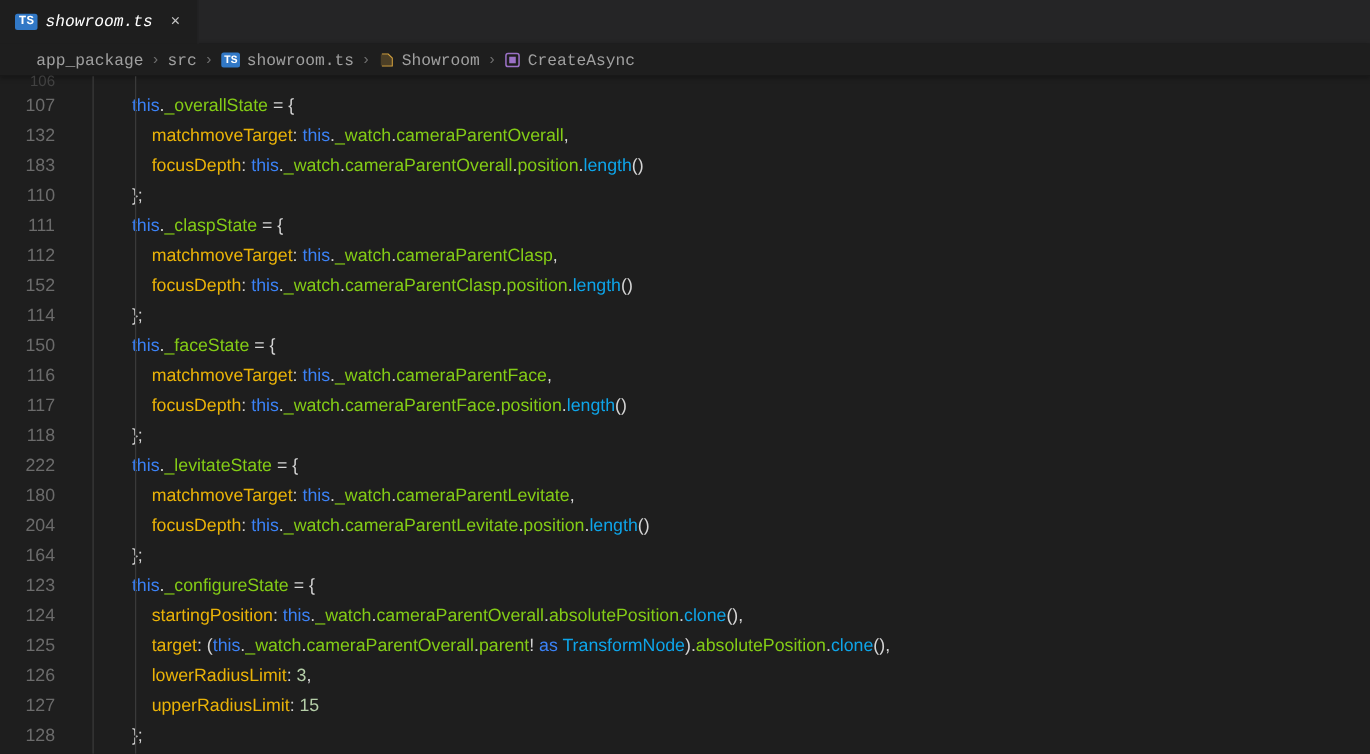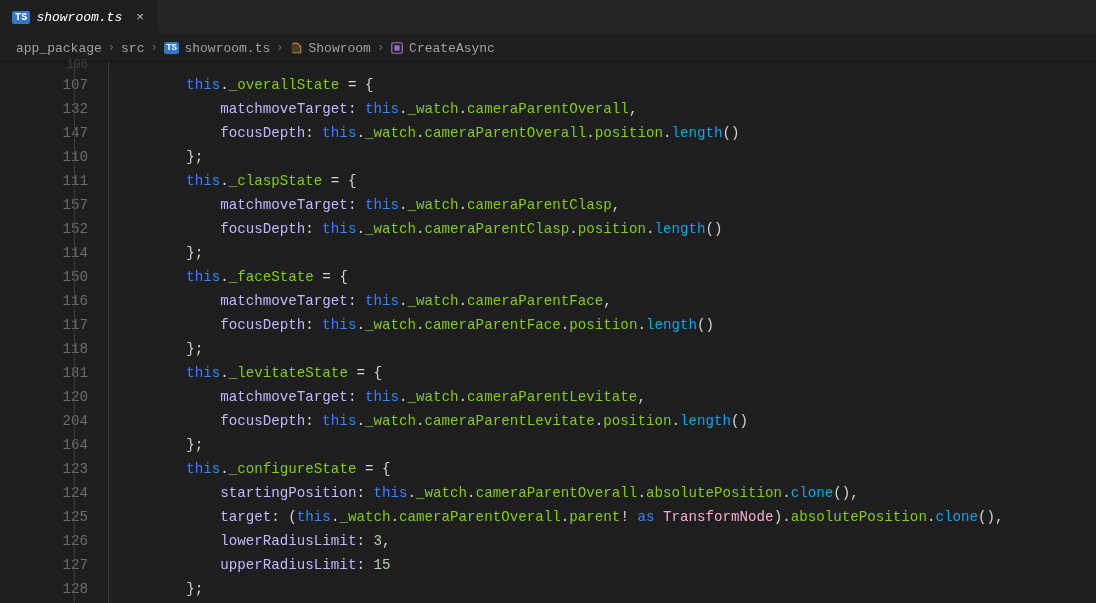--- a/index.html
+++ b/index.html
@@ -45,21 +45,21 @@
     margin-left: 4px;
     width: 16px;
     text-align: center;
     border-radius: 3px;
   }
 
   .breadcrumbs {
     height: 26px;
     display: flex;
     align-items: center;
-    padding: 0 16px;
+    padding: 0 29px;
     gap: 6px;
     background: #1e1e1e;
     color: #a0a0a0;
     font-size: 13px;
     box-shadow: inset 0 -1px 0 rgba(0,0,0,.2), 0 1px 4px rgba(0,0,0,.35);
   }
   .breadcrumbs .chev {
     color: #6e6e6e;
     font-size: 12px;
   }
@@ -71,24 +71,23 @@
     color: #fff;
     border-radius: 2px;
     padding: 1px 2.5px;
   }
   .bc-icon { display:inline-flex; align-items:center; }
 
   .editor-wrap {
     position: relative;
     height: calc(603px - 35px - 26px);
     display: flex;
-    font-family: Liberation Mono, monospace;
+    font-family: Liberation Sans, sans-serif;
     font-size: 14.2px;
     line-height: 24px;
-    padding-left: 44px;
   }
   .gutter {
     width: 62px;
     text-align: right;
     color: #858585;
     padding-right: 18px;
     padding-top: 0;
     user-select: none;
     position: relative;
   }
@@ -106,24 +105,24 @@
 
   .code {
     white-space: pre;
     padding-left: 12px;
     position: relative;
   }
   .ind  { display:inline-block; } 
 
   
   .kw   { color: #3b82f6; }  
-  .prop { color: #c4b5fd; }  
+  .prop { color: #eab308; }  
   .mem  { color: #84cc16; }  
   .fn   { color: #0ea5e9; }  
-  .cls  { color: #f9a8d4; }  
+  .cls  { color: #0ea5e9; }  
   .num  { color: #b5cea8; }
   .pun  { color: #d4d4d4; }
   .tokline { height: 24px; }
 
 </style>
 </head>
 <body>
 
 <div class="tab-bar">
   <div class="tab">
@@ -166,32 +165,32 @@
       </span>
       <span>CreateAsync</span>
     </span>
   </div>
 
 <div class="editor-wrap">
   <div class="gutter" id="gutter">
       <div class="ln faded" style="height: 12px; line-height: 8px;">106</div>
       <div class="ln">107</div>
       <div class="ln">132</div>
-      <div class="ln">147</div>
+      <div class="ln">183</div>
       <div class="ln">110</div>
       <div class="ln">111</div>
-      <div class="ln">157</div>
+      <div class="ln">112</div>
       <div class="ln">152</div>
       <div class="ln">114</div>
       <div class="ln">150</div>
       <div class="ln">116</div>
       <div class="ln">117</div>
       <div class="ln">118</div>
-      <div class="ln">181</div>
-      <div class="ln">120</div>
+      <div class="ln">222</div>
+      <div class="ln">180</div>
       <div class="ln">204</div>
       <div class="ln">164</div>
       <div class="ln">123</div>
       <div class="ln">124</div>
       <div class="ln">125</div>
       <div class="ln">126</div>
       <div class="ln">127</div>
       <div class="ln">128</div>
     </div>
   <div class="code" id="code"><div class="tokline" style="height: 12px;"><span class="ind">        </span></div><div class="tokline"><span class="ind">        </span><span class="kw">this</span><span class="pun">.</span><span class="mem">_overallState</span><span class="pun"> = {</span></div><div class="tokline"><span class="ind">            </span><span class="prop">matchmoveTarget</span><span class="pun">: </span><span class="kw">this</span><span class="pun">.</span><span class="mem">_watch</span><span class="pun">.</span><span class="mem">cameraParentOverall</span><span class="pun">,</span></div><div class="tokline"><span class="ind">            </span><span class="prop">focusDepth</span><span class="pun">: </span><span class="kw">this</span><span class="pun">.</span><span class="mem">_watch</span><span class="pun">.</span><span class="mem">cameraParentOverall</span><span class="pun">.</span><span class="mem">position</span><span class="pun">.</span><span class="fn">length</span><span class="pun">()</span></div><div class="tokline"><span class="ind">        </span><span class="pun">};</span></div><div class="tokline"><span class="ind">        </span><span class="kw">this</span><span class="pun">.</span><span class="mem">_claspState</span><span class="pun"> = {</span></div><div class="tokline"><span class="ind">            </span><span class="prop">matchmoveTarget</span><span class="pun">: </span><span class="kw">this</span><span class="pun">.</span><span class="mem">_watch</span><span class="pun">.</span><span class="mem">cameraParentClasp</span><span class="pun">,</span></div><div class="tokline"><span class="ind">            </span><span class="prop">focusDepth</span><span class="pun">: </span><span class="kw">this</span><span class="pun">.</span><span class="mem">_watch</span><span class="pun">.</span><span class="mem">cameraParentClasp</span><span class="pun">.</span><span class="mem">position</span><span class="pun">.</span><span class="fn">length</span><span class="pun">()</span></div><div class="tokline"><span class="ind">        </span><span class="pun">};</span></div><div class="tokline"><span class="ind">        </span><span class="kw">this</span><span class="pun">.</span><span class="mem">_faceState</span><span class="pun"> = {</span></div><div class="tokline"><span class="ind">            </span><span class="prop">matchmoveTarget</span><span class="pun">: </span><span class="kw">this</span><span class="pun">.</span><span class="mem">_watch</span><span class="pun">.</span><span class="mem">cameraParentFace</span><span class="pun">,</span></div><div class="tokline"><span class="ind">            </span><span class="prop">focusDepth</span><span class="pun">: </span><span class="kw">this</span><span class="pun">.</span><span class="mem">_watch</span><span class="pun">.</span><span class="mem">cameraParentFace</span><span class="pun">.</span><span class="mem">position</span><span class="pun">.</span><span class="fn">length</span><span class="pun">()</span></div><div class="tokline"><span class="ind">        </span><span class="pun">};</span></div><div class="tokline"><span class="ind">        </span><span class="kw">this</span><span class="pun">.</span><span class="mem">_levitateState</span><span class="pun"> = {</span></div><div class="tokline"><span class="ind">            </span><span class="prop">matchmoveTarget</span><span class="pun">: </span><span class="kw">this</span><span class="pun">.</span><span class="mem">_watch</span><span class="pun">.</span><span class="mem">cameraParentLevitate</span><span class="pun">,</span></div><div class="tokline"><span class="ind">            </span><span class="prop">focusDepth</span><span class="pun">: </span><span class="kw">this</span><span class="pun">.</span><span class="mem">_watch</span><span class="pun">.</span><span class="mem">cameraParentLevitate</span><span class="pun">.</span><span class="mem">position</span><span class="pun">.</span><span class="fn">length</span><span class="pun">()</span></div><div class="tokline"><span class="ind">        </span><span class="pun">};</span></div><div class="tokline"><span class="ind">        </span><span class="kw">this</span><span class="pun">.</span><span class="mem">_configureState</span><span class="pun"> = {</span></div><div class="tokline"><span class="ind">            </span><span class="prop">startingPosition</span><span class="pun">: </span><span class="kw">this</span><span class="pun">.</span><span class="mem">_watch</span><span class="pun">.</span><span class="mem">cameraParentOverall</span><span class="pun">.</span><span class="mem">absolutePosition</span><span class="pun">.</span><span class="fn">clone</span><span class="pun">(),</span></div><div class="tokline"><span class="ind">            </span><span class="prop">target</span><span class="pun">: (</span><span class="kw">this</span><span class="pun">.</span><span class="mem">_watch</span><span class="pun">.</span><span class="mem">cameraParentOverall</span><span class="pun">.</span><span class="mem">parent</span><span class="pun">! </span><span class="kw">as</span><span class="pun"> </span><span class="cls">TransformNode</span><span class="pun">).</span><span class="mem">absolutePosition</span><span class="pun">.</span><span class="fn">clone</span><span class="pun">(),</span></div><div class="tokline"><span class="ind">            </span><span class="prop">lowerRadiusLimit</span><span class="pun">: </span><span class="num">3</span><span class="pun">,</span></div><div class="tokline"><span class="ind">            </span><span class="prop">upperRadiusLimit</span><span class="pun">: </span><span class="num">15</span></div><div class="tokline"><span class="ind">        </span><span class="pun">};</span></div></div>

